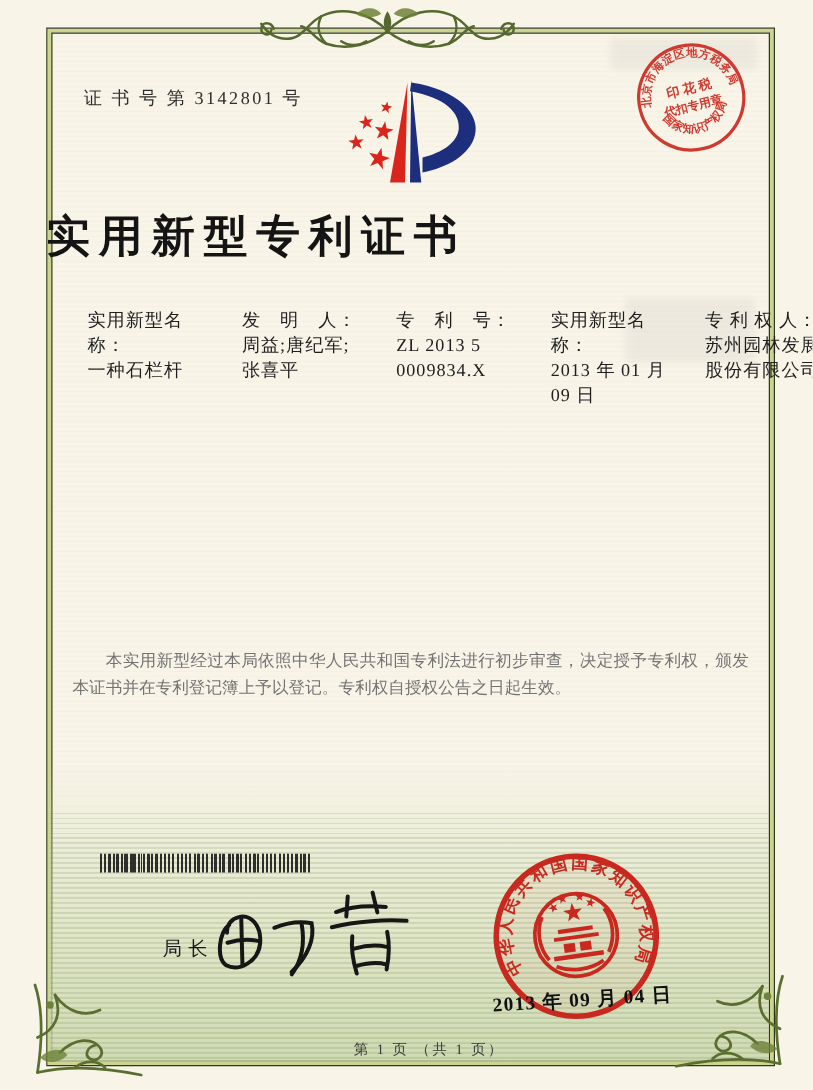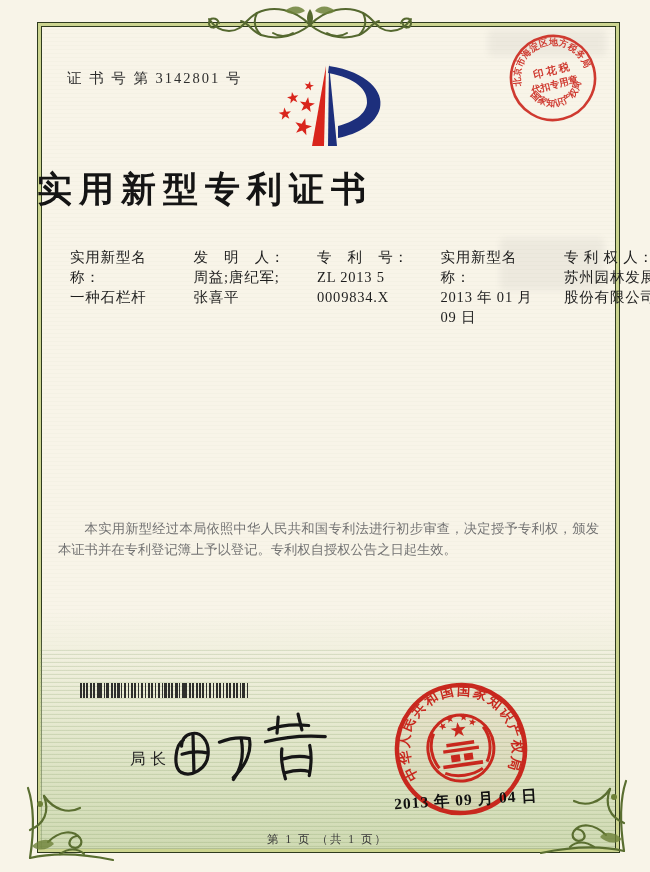--- a/index.html
+++ b/index.html
@@ -79,21 +79,21 @@
 
   .seal { position:absolute; left:390px; top:678px; width:142px; height:142px; }
   .seal-date {
     position:absolute; left:394px; top:789px; width:170px;
     font-size:15.5px; font-weight:700; letter-spacing:1px; color:#101010;
     transform:rotate(-3.5deg);
   }
 
   .footer {
     position:absolute; left:37px; top:832px; width:581px; text-align:center;
-    font-size:11.5px; letter-spacing:2px; color:#3a3a3a;
+    font-size:11.5px; letter-spacing:2px; color:#3a3a3a;padding-left:16px;
   }
 
   .orn-top { position:absolute; left:195px; top:3px; width:230px; height:42px; }
   .orn-bl  { position:absolute; left:20px;  top:784px; width:96px; height:80px; }
   .orn-br  { position:absolute; left:538px; top:772px; width:96px; height:90px; transform:scaleX(-1); }
 </style>
 </head>
 <body>
 
 <div class="page">

